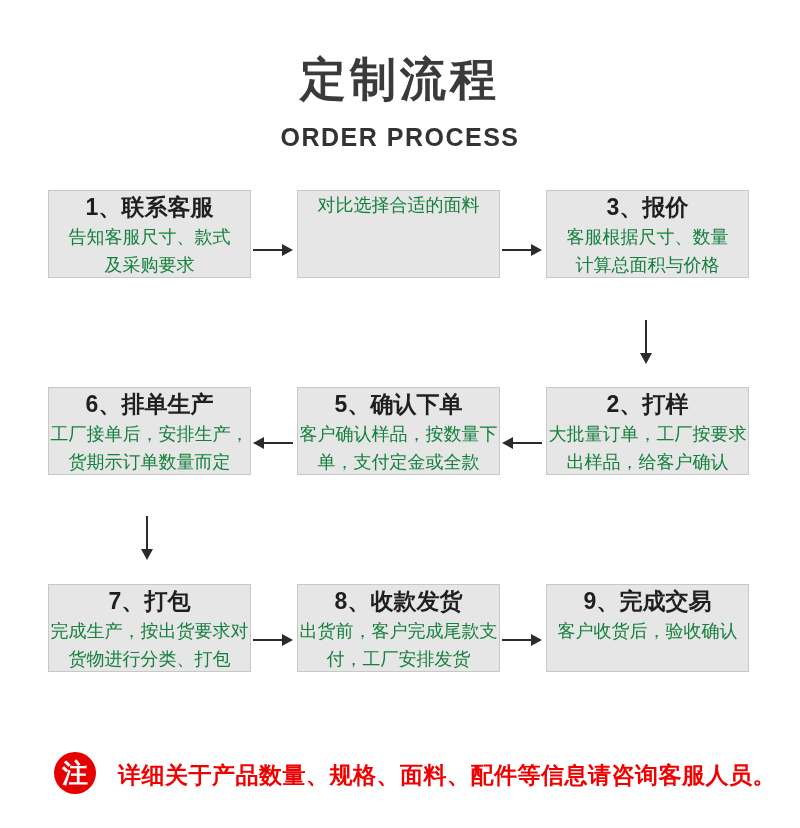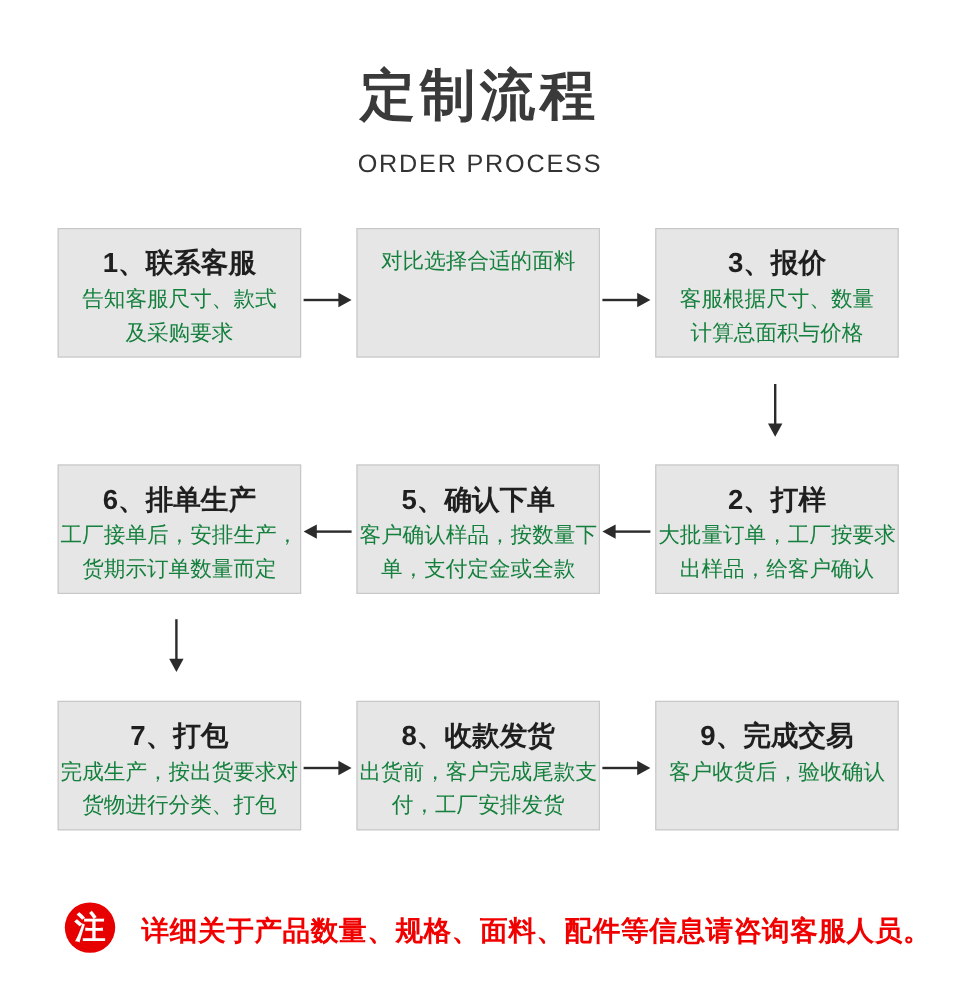--- a/index.html
+++ b/index.html
@@ -9,28 +9,28 @@
     overflow:hidden;
   }
   .page{position:absolute;inset:0;}
   
   .header{position:absolute;top:34px;left:0;width:100%;text-align:center;}
   .main-title{
     font-size:46px;font-weight:bold;color:var(--title-dark);
     letter-spacing:4px;line-height:56px;margin:17px;
   }
   .subtitle{
-    margin-top:14px;font-size:21px;font-weight:400;color:var(--text-dark);
+    margin-top:14px;font-size:25px;font-weight:700;color:var(--text-dark);
     letter-spacing:1.5px;line-height:26px;
   }
   
   .box{
-    position:absolute;width:203px;height:108px;box-sizing:border-box;
+    position:absolute;width:203px;height:88px;box-sizing:border-box;
     background:var(--box-bg);border:1px solid var(--box-border);
-    text-align:center;padding-top:12px;
+    text-align:center;padding-top:0;
   }
   .box-title{font-size:23px;font-weight:bold;color:#1f1f1f;line-height:32px;}
   .box-line{font-size:18px;color:#15803d;line-height:28px;white-space:nowrap;}
   
   .arrow-h{position:absolute;width:40px;height:12px;}
   .arrow-h::before{
     content:"";position:absolute;left:0;right:9px;top:5px;height:2px;
     background:var(--arrow-dark);
   }
   .arrow-h::after{

